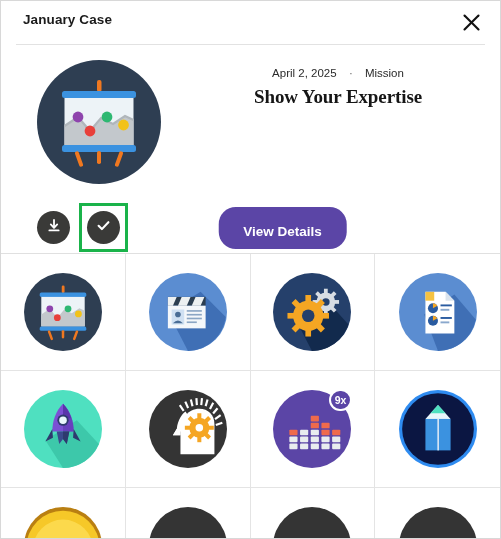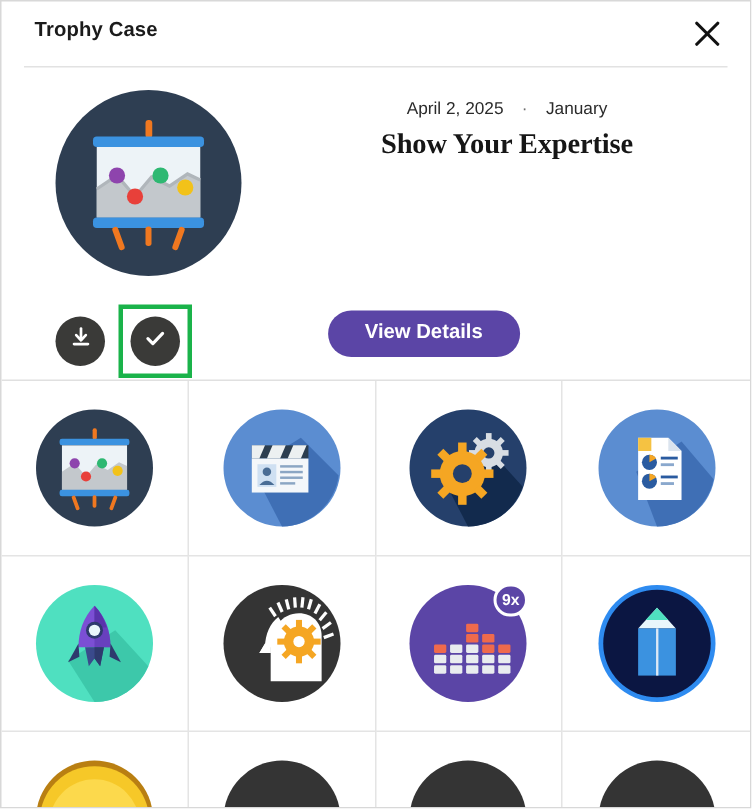--- a/index.html
+++ b/index.html
@@ -136,21 +136,21 @@
   .view-details-btn {
     position: absolute;
     top: 162px;
     left: 50%;
     margin-left: 32px;
     transform: translateX(-50%);
     background: #5b45a6;
     color: #ffffff;
     border: none;
     border-radius: 17px;
-    padding: 6px 25px 10px;
+    padding: 17px 25px 10px;
     font-size: 13.5px;
     font-weight: bold;
     font-family: "Liberation Sans", sans-serif;
     cursor: pointer;
     white-space: nowrap;
   }
 
   
   .grid {
     position: relative;
@@ -194,21 +194,21 @@
     border: 2px solid #ffffff;
   }
   svg { overflow: visible; }
 </style>
 </head>
 <body>
 
 <div id="app">
 
   <div class="header">
-    <div class="header-title">Trophy Case</div>
+    <div class="header-title">January Case</div>
     <div class="close-btn">
       <svg width="19" height="19" viewBox="0 0 19 19" aria-hidden="true">
         <line x1="2.5" y1="2.5" x2="16.5" y2="16.5" stroke="#111" stroke-width="2.1" stroke-linecap="round"></line>
         <line x1="16.5" y1="2.5" x2="2.5" y2="16.5" stroke="#111" stroke-width="2.1" stroke-linecap="round"></line>
       </svg>
     </div>
     <div class="header-rule"></div>
   </div>
 
   <div class="detail">
@@ -249,21 +249,21 @@
               <path d="M3.6 8.8 L6.9 12.1 L13.4 5.2" fill="none" stroke="#fff" stroke-width="2.1" stroke-linecap="round" stroke-linejoin="round"></path>
             </svg>
           </span>
         </div>
       </div>
     </div>
 
     <div class="meta-line">
       <span>April 2, 2025</span>
       <span class="dot">·</span>
-      <span>January</span>
+      <span>Mission</span>
     </div>
 
     <div class="detail-title">Show Your Expertise</div>
 
     <button class="view-details-btn">View Details</button>
 
     <div class="detail-rule"></div>
   </div>
 
   <div class="grid">

